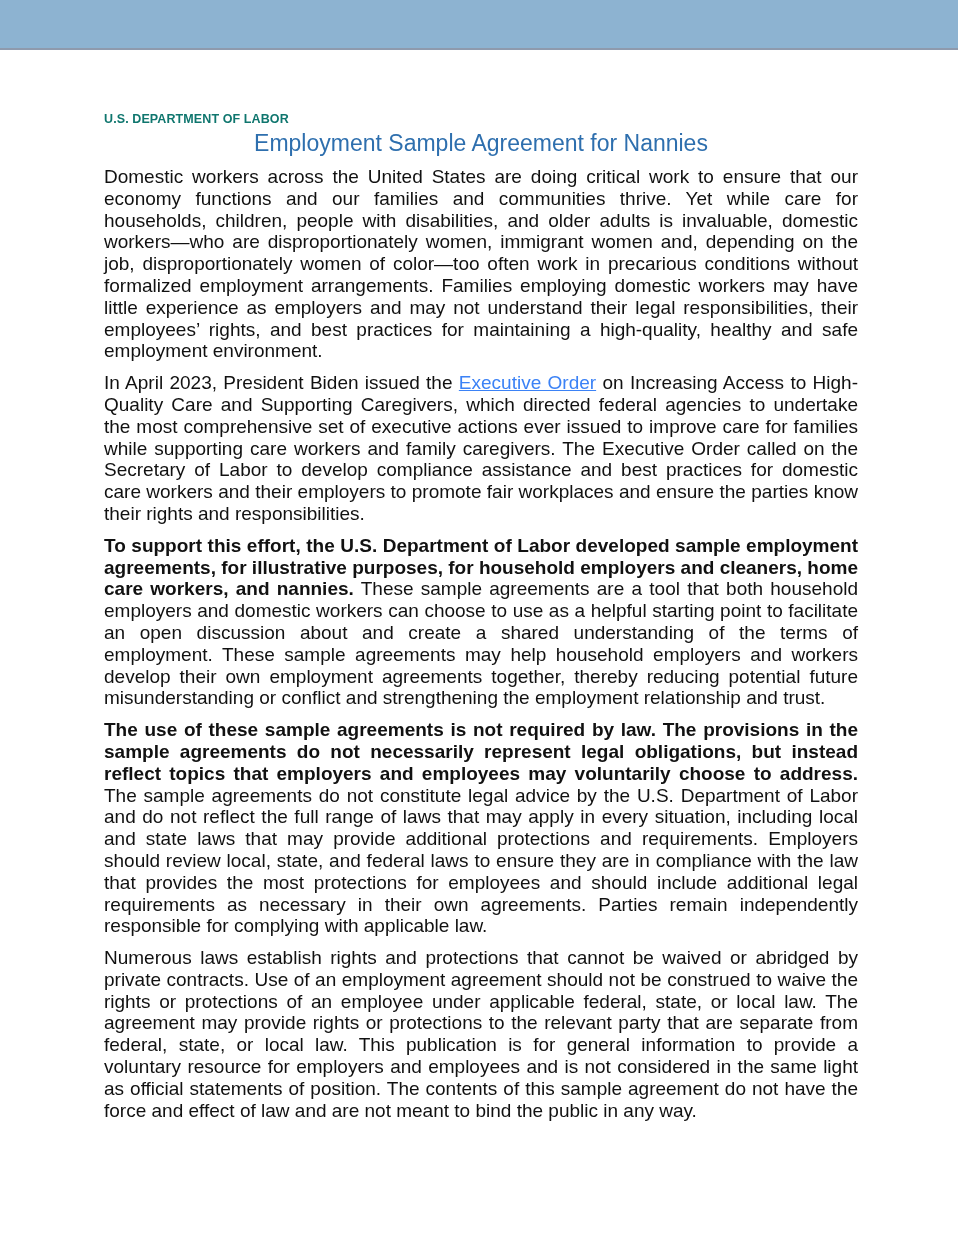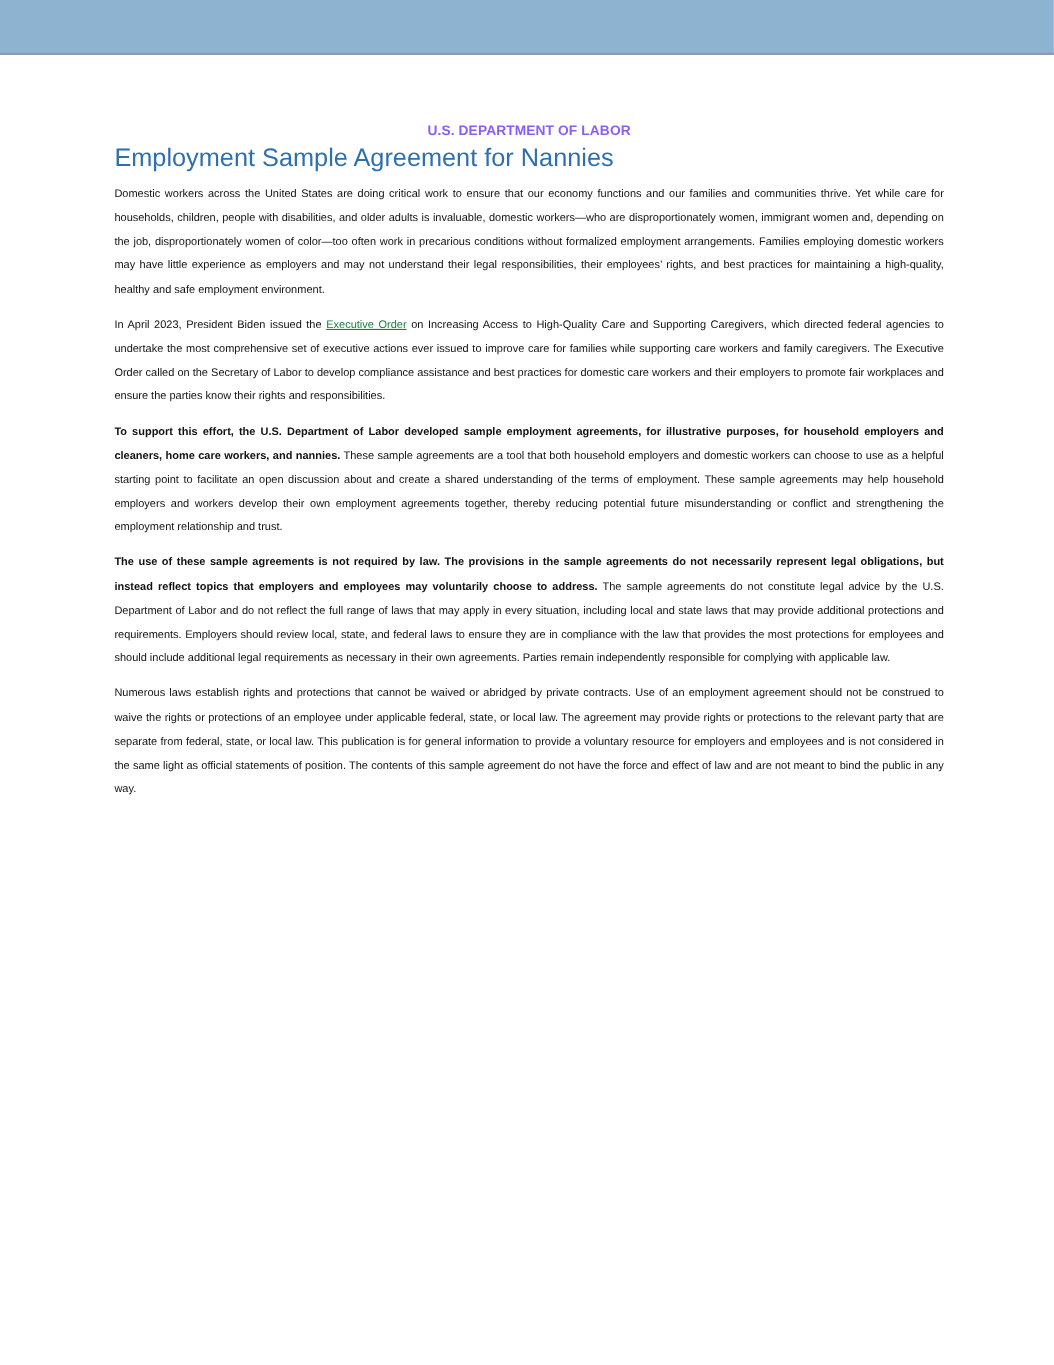--- a/index.html
+++ b/index.html
@@ -23,46 +23,46 @@
       background: #8db3d1;
       border-bottom: 2px solid #8e9aad;
     }
     .page {
       position: absolute;
       left: 104px;
       top: 110px;
       width: 754px;
     }
     .dept {
-      text-align: center;
+      text-align: left;
       font-weight: bold;
       font-size: 12.5px;
       letter-spacing: 0.1px;
-      color: #8b5cf6;
+      color: #0f766e;
       margin: 0;
       line-height: 18px;
     }
     .title {
-      text-align: left;
+      text-align: center;
       color: #2e6fae;
       font-size: 23px;
       line-height: 30px;
       margin: 0 0 8px 0;
       font-weight: normal;
     }
     p.para {
       margin: 0 0 10px 0;
-      font-size: 10px;
+      font-size: 19px;
       line-height: 21.8px;
       text-align: justify;
     }
     .b { font-weight: bold; margin-top: 16px; }
     .i { }
     a.link {
-      color: #15803d;
+      color: #3b82f6;
       text-decoration: underline;
     }
   </style>
 </head>
 <body>
 
 <div class="top-band"></div>
 
 <div class="page">
   <p class="dept">U.S. DEPARTMENT OF LABOR</p>

